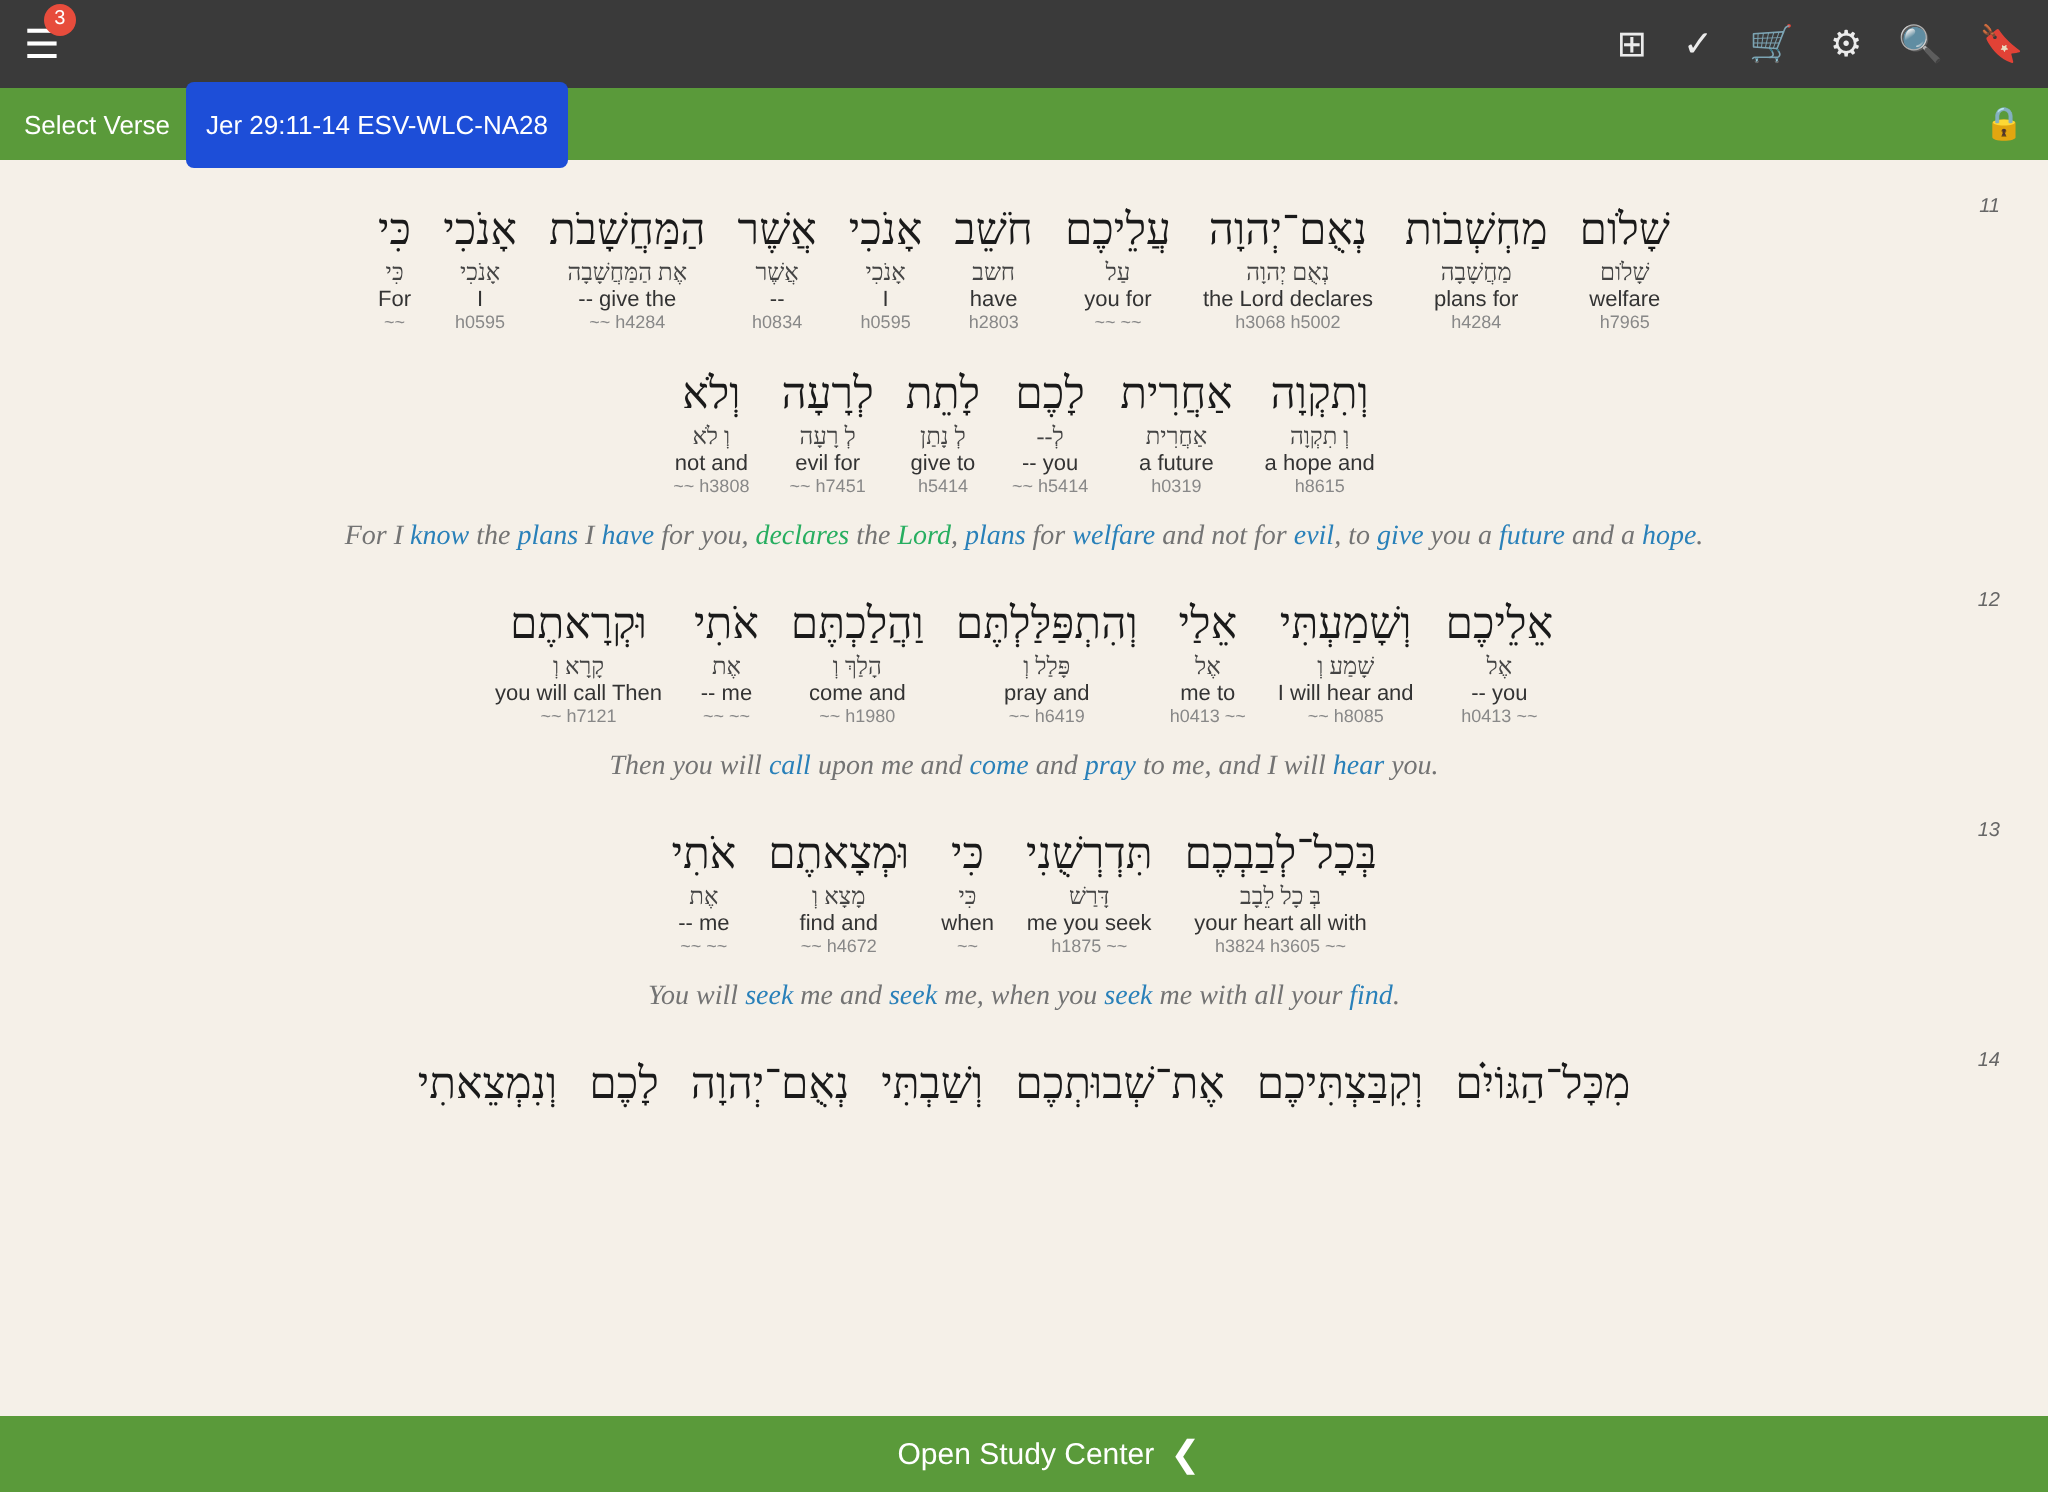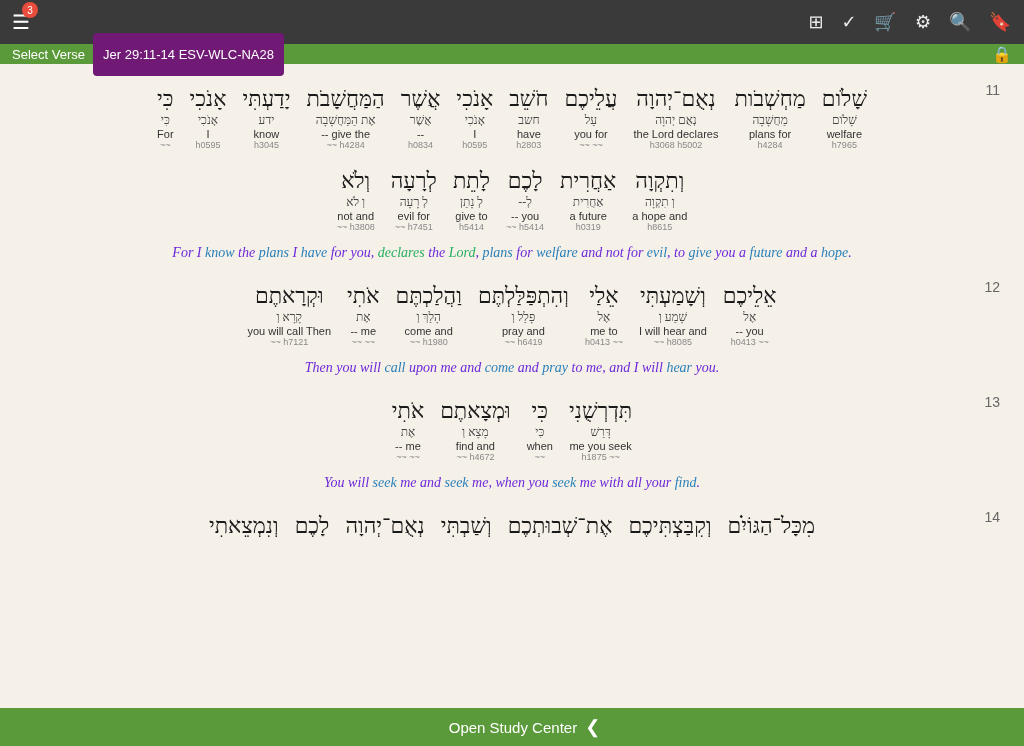--- a/index.html
+++ b/index.html
@@ -55,36 +55,36 @@
     .nav-icon {
       color: white;
       font-size: 18px;
       cursor: pointer;
       opacity: 0.9;
     }
 
     
     .verse-bar {
       background: #5a9a3a;
-      height: 20px;
+      height: 36px;
       display: flex;
       align-items: center;
       padding: 0 12px;
       gap: 8px;
     }
     .select-verse-btn {
       background: transparent;
       color: white;
       border: none;
       font-size: 13px;
       cursor: pointer;
       font-family: Arial, sans-serif;
     }
     .verse-ref {
-      background: #701a75;
+      background: #1d4ed8;
       color: white;
       padding: 14px 10px;
       border-radius: 4px;
       font-size: 13px;
       font-family: Arial, sans-serif;
     }
     .verse-lock {
       margin-left: auto;
       color: white;
       font-size: 16px;
@@ -103,35 +103,36 @@
       text-align: center;
       font-size: 14px;
       color: #333;
       font-style: italic;
       margin: 10px 0 8px 0;
       line-height: 1.5;
       font-family: Georgia, serif;
     }
     .translation-line .hl-blue { color: #2980b9; font-style: italic; }
     .translation-line .hl-green { color: #27ae60; font-style: italic; text-align: right; }
-    .translation-line .plain { font-style: italic; color: #6d28d9; }
+    .translation-line .plain { font-style: italic; color: #737373; }
 
     
     .verse-wrapper {
       position: relative;
       margin-bottom: 4px;
     }
 
     .vnum {
       position: absolute;
       right: 4px;
       top: 8px;
       color: #666;
-      font-size: 14px;
+      font-size: 10px;
       font-family: Arial, sans-serif;
+      font-style: italic;
     }
 
     
     .bottom-bar {
       position: absolute;
       bottom: 0;
       left: 0;
       right: 0;
       background: #5a9a3a;
       height: 38px;
@@ -263,26 +264,20 @@
           <span class="g1">--</span>
           <span class="s1">h0834</span>
         </div>
         <div class="wg">
           <span class="h1">הַמַּחֲשָׁבֹת</span>
           <span class="h2">אֶת הַמַּחֲשָׁבָה</span>
           <span class="g1">give the --</span>
           <span class="s1">h4284 ~~</span>
         </div>
         <div class="wg">
-          <span class="h1">יָדַעְתִּי</span>
-          <span class="h2">ידע</span>
-          <span class="g1">know</span>
-          <span class="s1">h3045</span>
-        </div>
-        <div class="wg">
           <span class="h1">אָנֹכִי</span>
           <span class="h2">אָנֹכִי</span>
           <span class="g1">I</span>
           <span class="s1">h0595</span>
         </div>
         <div class="wg">
           <span class="h1">כִּי</span>
           <span class="h2">כִּי</span>
           <span class="g1">For</span>
           <span class="s1">~~</span>
@@ -387,20 +382,26 @@
     <div class="translation-line">
       <span class="plain">Then you will </span><span class="hl-blue">call</span><span class="plain"> upon me and </span><span class="hl-blue">come</span><span class="plain"> and </span><span class="hl-blue">pray</span><span class="plain"> to me, and I will </span><span class="hl-blue">hear</span><span class="plain"> you.</span>
     </div>
   </div>
 
   <div class="verse-wrapper section">
     <span class="vnum">13</span>
     <div class="hblock">
       <div class="hline">
         <div class="wg">
+          <span class="h1">בְּכָל־לְבַבְכֶם</span>
+          <span class="h2">בְּ כָל לֵבָב</span>
+          <span class="g1">your heart all with</span>
+          <span class="s1">~~ h3824 h3605</span>
+        </div>
+        <div class="wg">
           <span class="h1">תִּדְרְשֻׁנִי</span>
           <span class="h2">דָּרַשׁ</span>
           <span class="g1">me you seek</span>
           <span class="s1">~~ h1875</span>
         </div>
         <div class="wg">
           <span class="h1">כִּי</span>
           <span class="h2">כִּי</span>
           <span class="g1">when</span>
           <span class="s1">~~</span>

